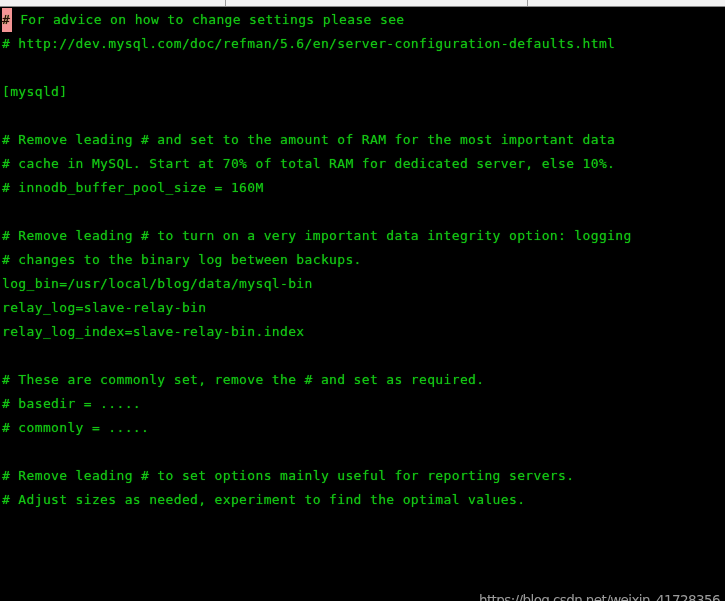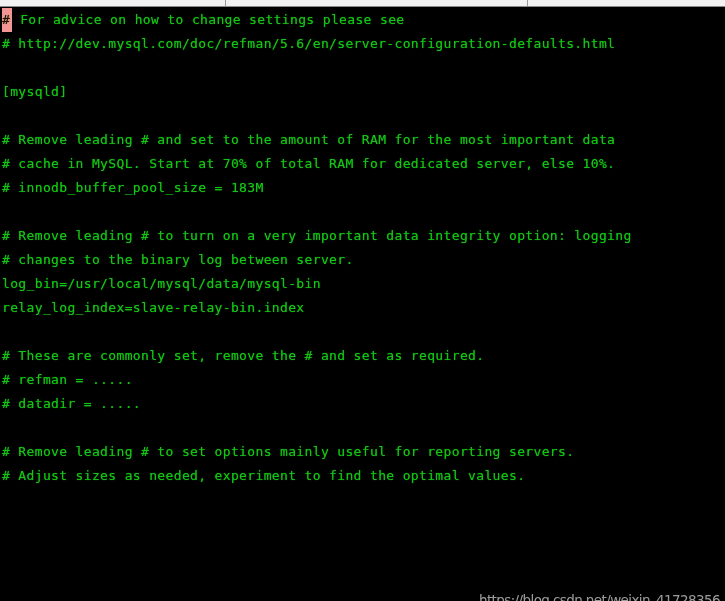--- a/index.html
+++ b/index.html
@@ -104,30 +104,31 @@
 <div id="terminal">
 
   <div class="term-line"><span class="cursor-cell">#</span><span> For advice on how to change settings please see</span></div>
 
   <div class="term-line"># http://dev.mysql.com/doc/refman/5.6/en/server-configuration-defaults.html</div>
   <div class="term-line blank"></div>
   <div class="term-line">[mysqld]</div>
   <div class="term-line blank"></div>
   <div class="term-line"># Remove leading # and set to the amount of RAM for the most important data</div>
   <div class="term-line"># cache in MySQL. Start at 70% of total RAM for dedicated server, else 10%.</div>
-  <div class="term-line"># innodb_buffer_pool_size = 183M</div>
+  <div class="term-line"># innodb_buffer_pool_size = 160M</div>
   <div class="term-line blank"></div>
   <div class="term-line"># Remove leading # to turn on a very important data integrity option: logging</div>
-  <div class="term-line"># changes to the binary log between server.</div>
-  <div class="term-line">log_bin=/usr/local/mysql/data/mysql-bin</div>
+  <div class="term-line"># changes to the binary log between backups.</div>
+  <div class="term-line">log_bin=/usr/local/blog/data/mysql-bin</div>
+  <div class="term-line">relay_log=slave-relay-bin</div>
   <div class="term-line">relay_log_index=slave-relay-bin.index</div>
   <div class="term-line blank"></div>
   <div class="term-line"># These are commonly set, remove the # and set as required.</div>
-  <div class="term-line"># refman = .....</div>
-  <div class="term-line"># datadir = .....</div>
+  <div class="term-line"># basedir = .....</div>
+  <div class="term-line"># commonly = .....</div>
   <div class="term-line blank"></div>
   <div class="term-line"># Remove leading # to set options mainly useful for reporting servers.</div>
   <div class="term-line"># Adjust sizes as needed, experiment to find the optimal values.</div>
 
   <div id="watermark">
     <span class="wm-b">https://blog.csdn.net/weixin_41728356</span>
   </div>
 
 </div>
 

